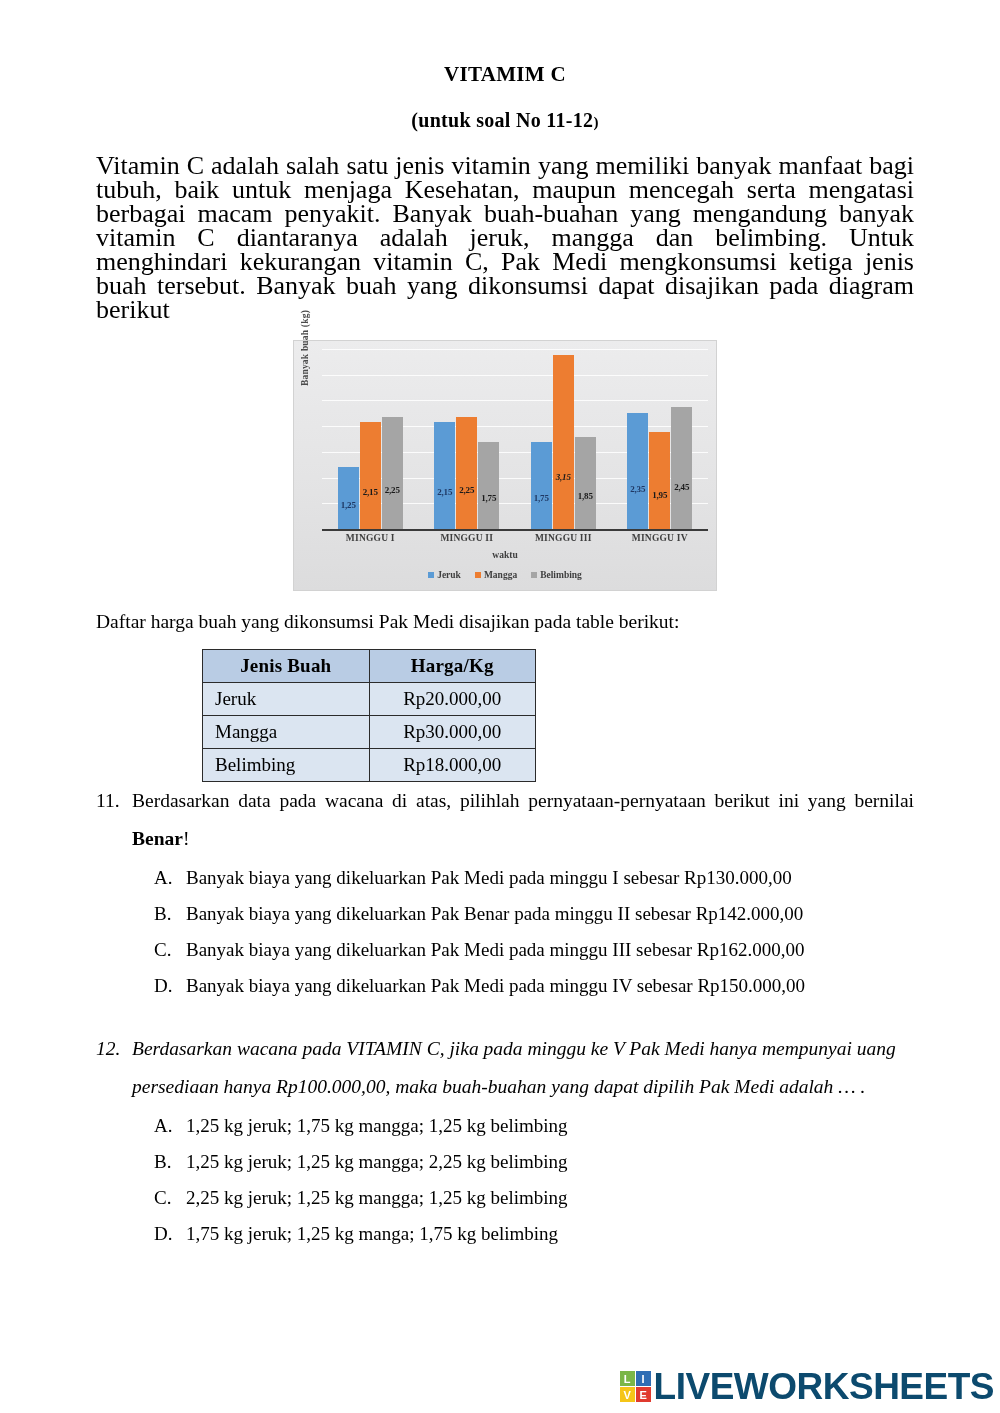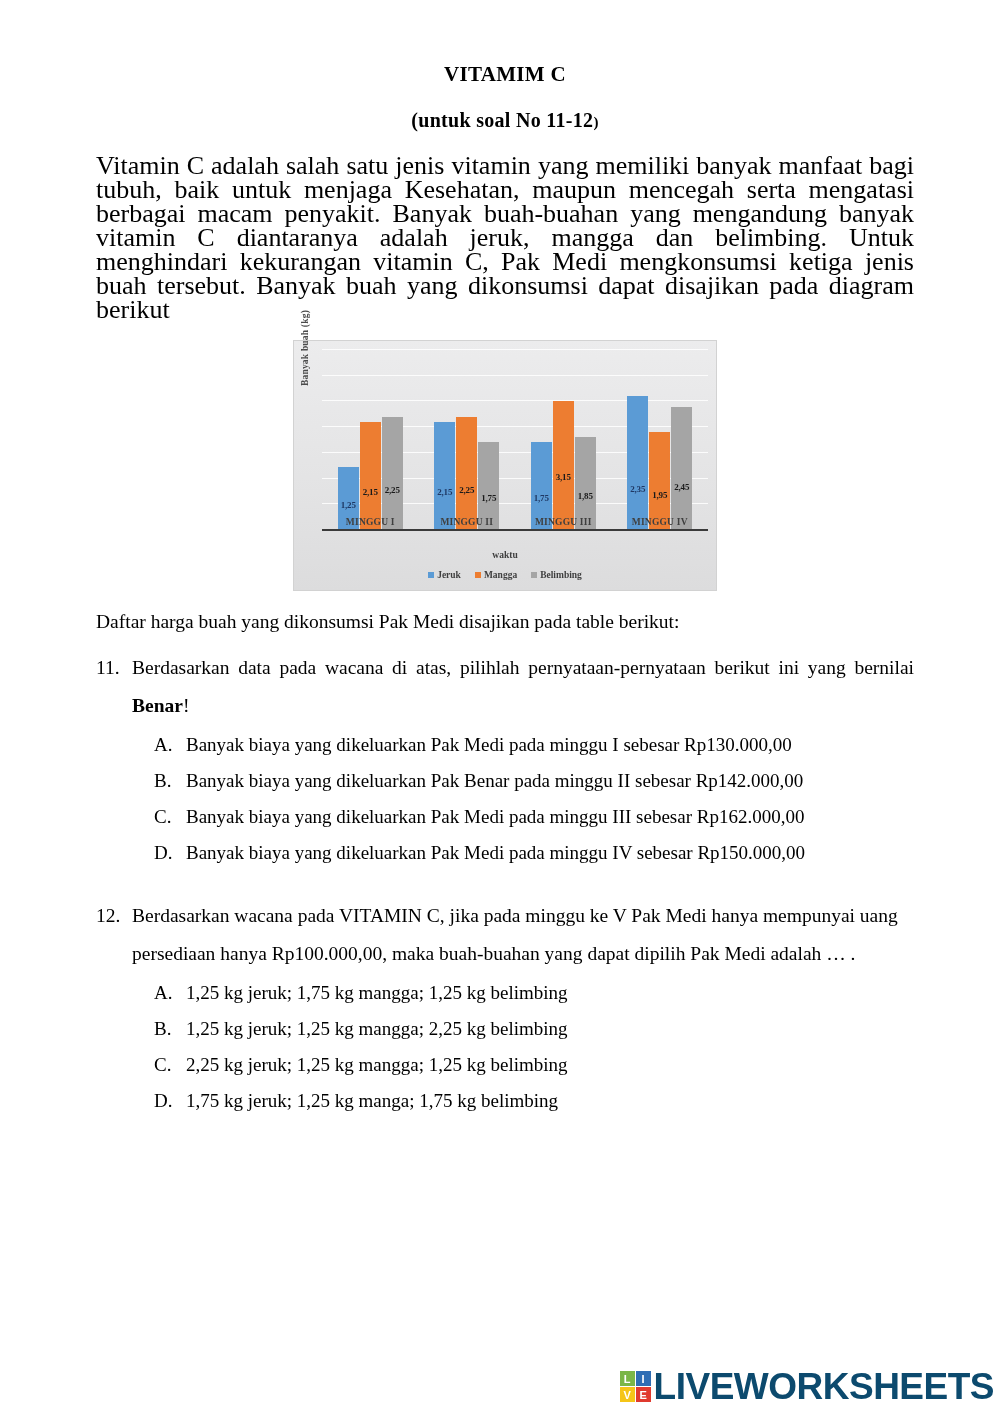--- a/index.html
+++ b/index.html
@@ -146,21 +146,21 @@
     left: 28px;
     right: 8px;
     top: 188px;
     height: 2px;
     background: #3a3a3a;
   }
   .cat-labels {
     position: absolute;
     left: 28px;
     right: 8px;
-    top: 176px;
+    top: 192px;
     display: flex;
   }
   .cat-label {
     flex: 1;
     text-align: center;
     font-size: 9.5px;
     font-weight: bold;
     color: #3f3f3f;
     letter-spacing: 0.2px;
   }
@@ -245,21 +245,21 @@
     position: relative;
     padding-left: 36px;
     text-align: justify;
     text-justify: inter-word;
   }
   .q-num {
     position: absolute;
     left: 0;
     top: 0;
   }
-  .q-last-line { text-align: left; }
+  .q-last-line { text-align: left; font-style: italic; }
   .options {
     margin-top: 2px;
     padding-left: 58px;
   }
   .option {
     font-size: 19px;
     line-height: 36px;
     position: relative;
     padding-left: 32px;
   }
@@ -353,29 +353,29 @@
                     <span class="bar-label" style="bottom: 33.75px;">2,25</span>
                   </div>
                   <div class="bar belimbing" style="height: 87.5px;">
                     <span class="bar-label" style="bottom: 26.25px;">1,75</span>
                   </div>
                 </div>
                 <div class="group">
                   <div class="bar jeruk" style="height: 87.5px;">
                     <span class="bar-label" style="bottom: 26.25px;">1,75</span>
                   </div>
-                  <div class="bar mangga" style="height: 128px;">
+                  <div class="bar mangga" style="height: 174px; font-style: italic;">
                     <span class="bar-label" style="bottom: 47.25px;">3,15</span>
                   </div>
                   <div class="bar belimbing" style="height: 92.5px; text-align: center;">
                     <span class="bar-label" style="bottom: 27.75px;">1,85</span>
                   </div>
                 </div>
                 <div class="group">
-                  <div class="bar jeruk" style="height: 133px;">
+                  <div class="bar jeruk" style="height: 116px;">
                     <span class="bar-label" style="bottom: 35.25px;">2,35</span>
                   </div>
                   <div class="bar mangga" style="height: 97.5px;">
                     <span class="bar-label" style="bottom: 29.25px;">1,95</span>
                   </div>
                   <div class="bar belimbing" style="height: 122.5px;">
                     <span class="bar-label" style="bottom: 36.75px;">2,45</span>
                   </div>
                 </div>
               </div>
@@ -401,20 +401,44 @@
                 <span class="legend-swatch sw-belimbing"></span>
                 <span>Belimbing</span>
               </div>
             </div>
         </div>
       </div>
     </div>
 
     <p class="table-intro">Daftar harga buah yang dikonsumsi Pak Medi disajikan pada table berikut:</p>
 
+    <div class="table-wrap">
+      <table class="price">
+        <thead>
+          <tr>
+            <th>Jenis Buah</th>
+            <th>Harga/Kg</th>
+          </tr>
+        </thead>
+        <tbody id="price-body">
+            <tr>
+              <td class="fruit">Jeruk</td>
+              <td class="price-val">Rp20.000,00</td>
+            </tr>
+            <tr class="no-top-border">
+              <td class="fruit">Mangga</td>
+              <td class="price-val">Rp30.000,00</td>
+            </tr>
+            <tr>
+              <td class="fruit">Belimbing</td>
+              <td class="price-val">Rp18.000,00</td>
+            </tr>
+          </tbody>
+      </table>
+    </div>
 
     <div class="question">
       <div class="q-body">
         <span class="q-num">11.</span><span>Berdasarkan data pada wacana di atas, pilihlah pernyataan-pernyataan berikut ini yang bernilai </span><b>Benar</b><span>!</span>
       </div>
       <div class="options" id="options-11">
           <div class="option"><span class="opt-letter">A.</span><span>Banyak biaya yang dikeluarkan Pak Medi pada minggu I sebesar Rp130.000,00</span></div>
           <div class="option"><span class="opt-letter">B.</span><span>Banyak biaya yang dikeluarkan Pak Benar pada minggu II sebesar Rp142.000,00</span></div>
           <div class="option"><span class="opt-letter">C.</span><span>Banyak biaya yang dikeluarkan Pak Medi pada minggu III sebesar Rp162.000,00</span></div>
           <div class="option"><span class="opt-letter">D.</span><span>Banyak biaya yang dikeluarkan Pak Medi pada minggu IV sebesar Rp150.000,00</span></div>

